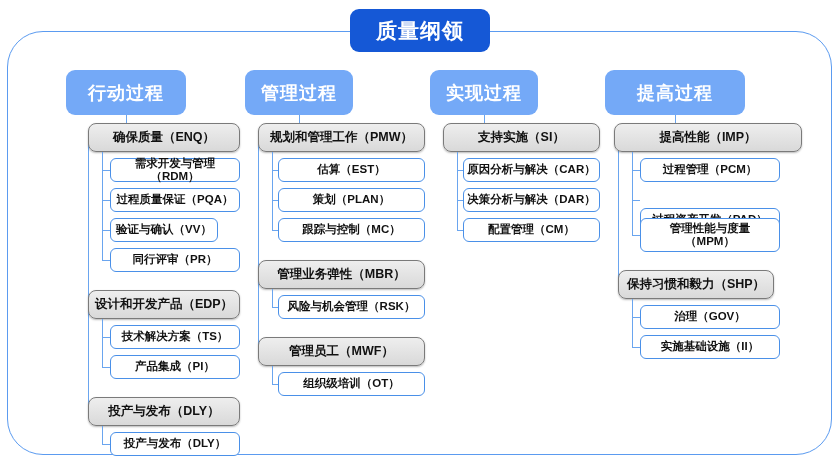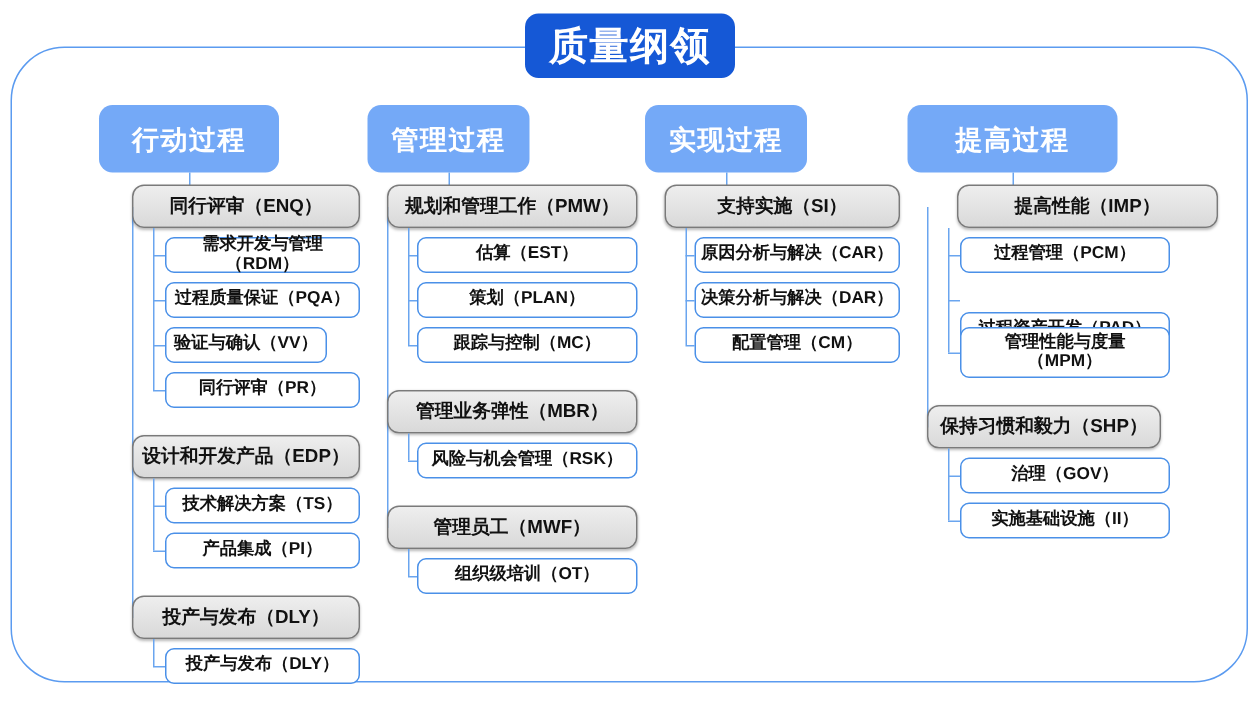--- a/index.html
+++ b/index.html
@@ -24,21 +24,21 @@
   }
 
   
   .title-box{
     position:absolute;
     left:350px;top:9px;
     width:140px;height:43px;
     background:#1558d6;
     border-radius:9px;
     color:#ffffff;
-    font-size:26px;
+    font-size:21px;
     font-weight:bold;
     letter-spacing:1px;
     display:flex;align-items:center;justify-content:center;
     box-sizing:border-box;
   }
 
   
   .col-head{
     position:absolute;
     height:45px;
@@ -96,21 +96,21 @@
 
   <div class="frame"></div>
 
   <div class="title-box">质量纲领</div>
 
   <div id="content">
       <div class="col-head" style="left: 66px; top: 70px; width: 120px;">行动过程</div>
       <div class="vline" style="left: 126px; top: 115px; height: 22.5px;"></div>
       <div class="vline" style="left: 88px; top: 137.5px; height: 274px;"></div>
       <div class="hline" style="left: 88px; top: 137.5px; width: 0px;"></div>
-      <div class="cat-box" style="left: 88px; top: 123px; width: 152px;">同行评审（ENQ）</div>
+      <div class="cat-box" style="left: 88px; top: 123px; width: 152px;">确保质量（ENQ）</div>
       <div class="vline" style="left: 102px; top: 152px; height: 108px;"></div>
       <div class="hline" style="left: 102px; top: 170px; width: 8px;"></div>
       <div class="item-box" style="left: 110px; top: 158px; width: 130px;">需求开发与管理（RDM）</div>
       <div class="hline" style="left: 102px; top: 200px; width: 8px;"></div>
       <div class="item-box" style="left: 110px; top: 188px; width: 130px;">过程质量保证（PQA）</div>
       <div class="hline" style="left: 102px; top: 230px; width: 8px;"></div>
       <div class="item-box" style="left: 110px; top: 218px; width: 108px;">验证与确认（VV）</div>
       <div class="hline" style="left: 102px; top: 260px; width: 8px;"></div>
       <div class="item-box" style="left: 110px; top: 248px; width: 130px;">同行评审（PR）</div>
       <div class="hline" style="left: 88px; top: 304.5px; width: 0px;"></div>
@@ -156,21 +156,21 @@
       <div class="hline" style="left: 457px; top: 170px; width: 6px;"></div>
       <div class="item-box" style="left: 463px; top: 158px; width: 137px;">原因分析与解决（CAR）</div>
       <div class="hline" style="left: 457px; top: 200px; width: 6px;"></div>
       <div class="item-box" style="left: 463px; top: 188px; width: 137px;">决策分析与解决（DAR）</div>
       <div class="hline" style="left: 457px; top: 230px; width: 6px;"></div>
       <div class="item-box" style="left: 463px; top: 218px; width: 137px;">配置管理（CM）</div>
       <div class="col-head" style="left: 605px; top: 70px; width: 140px;">提高过程</div>
       <div class="vline" style="left: 675px; top: 115px; height: 22.5px;"></div>
       <div class="vline" style="left: 618px; top: 137.5px; height: 147px;"></div>
       <div class="hline" style="left: 618px; top: 137.5px; width: 0px;"></div>
-      <div class="cat-box" style="left: 638px; top: 123px; width: 174px;">提高性能（IMP）</div>
+      <div class="cat-box" style="left: 614px; top: 123px; width: 188px;">提高性能（IMP）</div>
       <div class="vline" style="left: 632px; top: 152px; height: 83px;"></div>
       <div class="hline" style="left: 632px; top: 170px; width: 8px;"></div>
       <div class="item-box" style="left: 640px; top: 158px; width: 140px;">过程管理（PCM）</div>
       <div class="hline" style="left: 632px; top: 200px; width: 8px;"></div>
       <div class="item-box" style="left: 640px; top: 188px; width: 140px; margin-top: 20px;">过程资产开发（PAD）</div>
       <div class="hline" style="left: 632px; top: 235px; width: 8px;"></div>
       <div class="item-box two-line" style="left: 640px; top: 218px; width: 140px;">管理性能与度量<br>（MPM）</div>
       <div class="hline" style="left: 618px; top: 284.5px; width: 0px;"></div>
       <div class="cat-box" style="left: 618px; top: 270px; width: 156px;">保持习惯和毅力（SHP）</div>
       <div class="vline" style="left: 632px; top: 299px; height: 48px;"></div>

